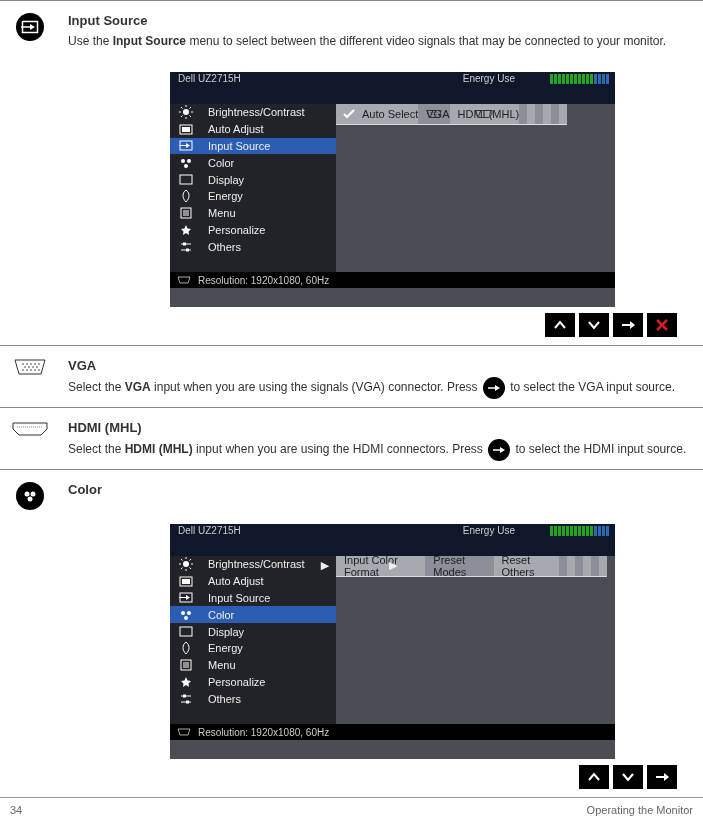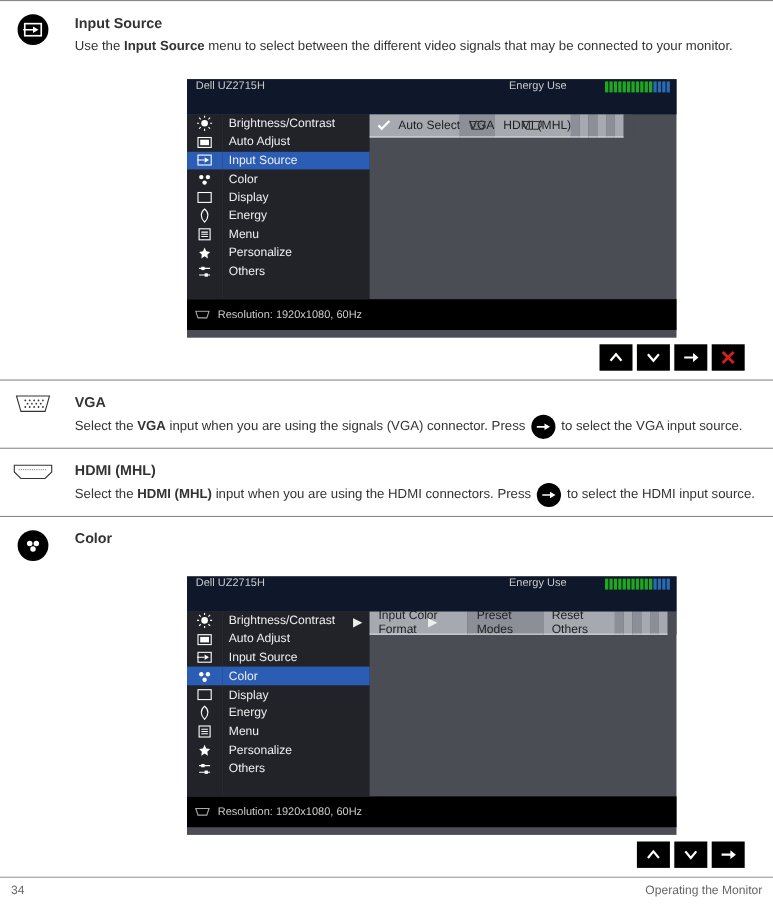--- a/index.html
+++ b/index.html
@@ -154,21 +154,21 @@
     top: 50%;
     transform: translate(-50%, -50%);
   }
   .osd-value-cell .right-caret {
     position: absolute;
     right: 96px;
     color: #eee;
   }
 
   .osd-footer {
-    height: 28px;
+    height: 16px;
     background: #000;
     display: flex;
     align-items: center;
     justify-content: space-between;
     padding: 0 6px;
     font-size: 10px;
     color: #ccc;
   }
   .osd-footer .resolution {
     display: flex;

